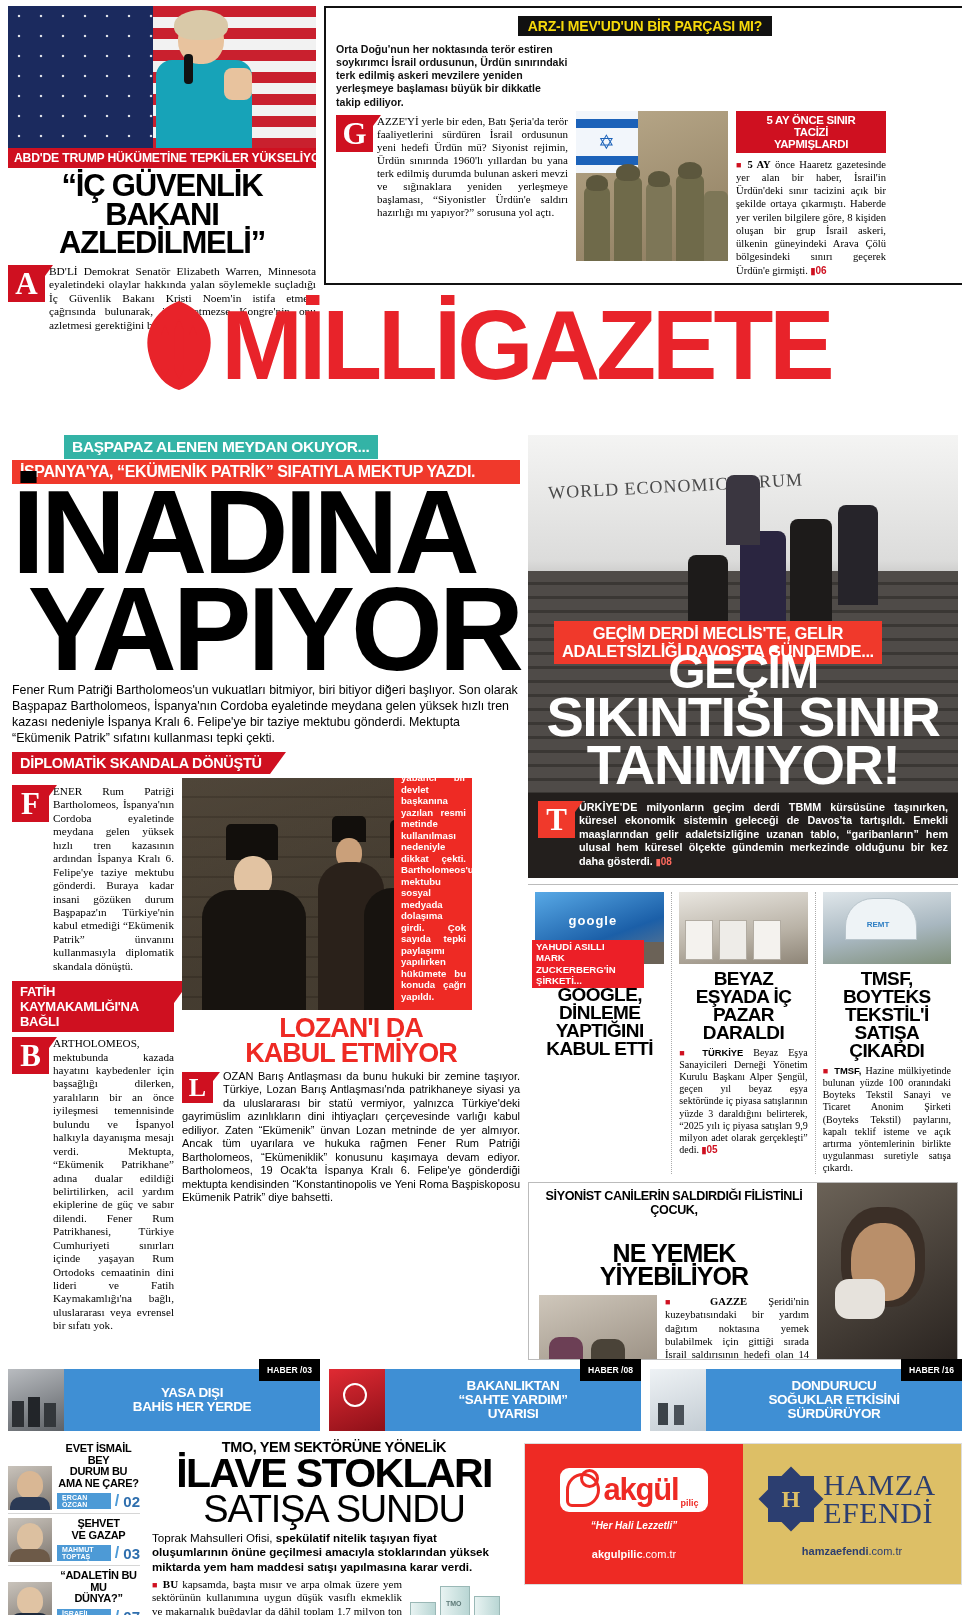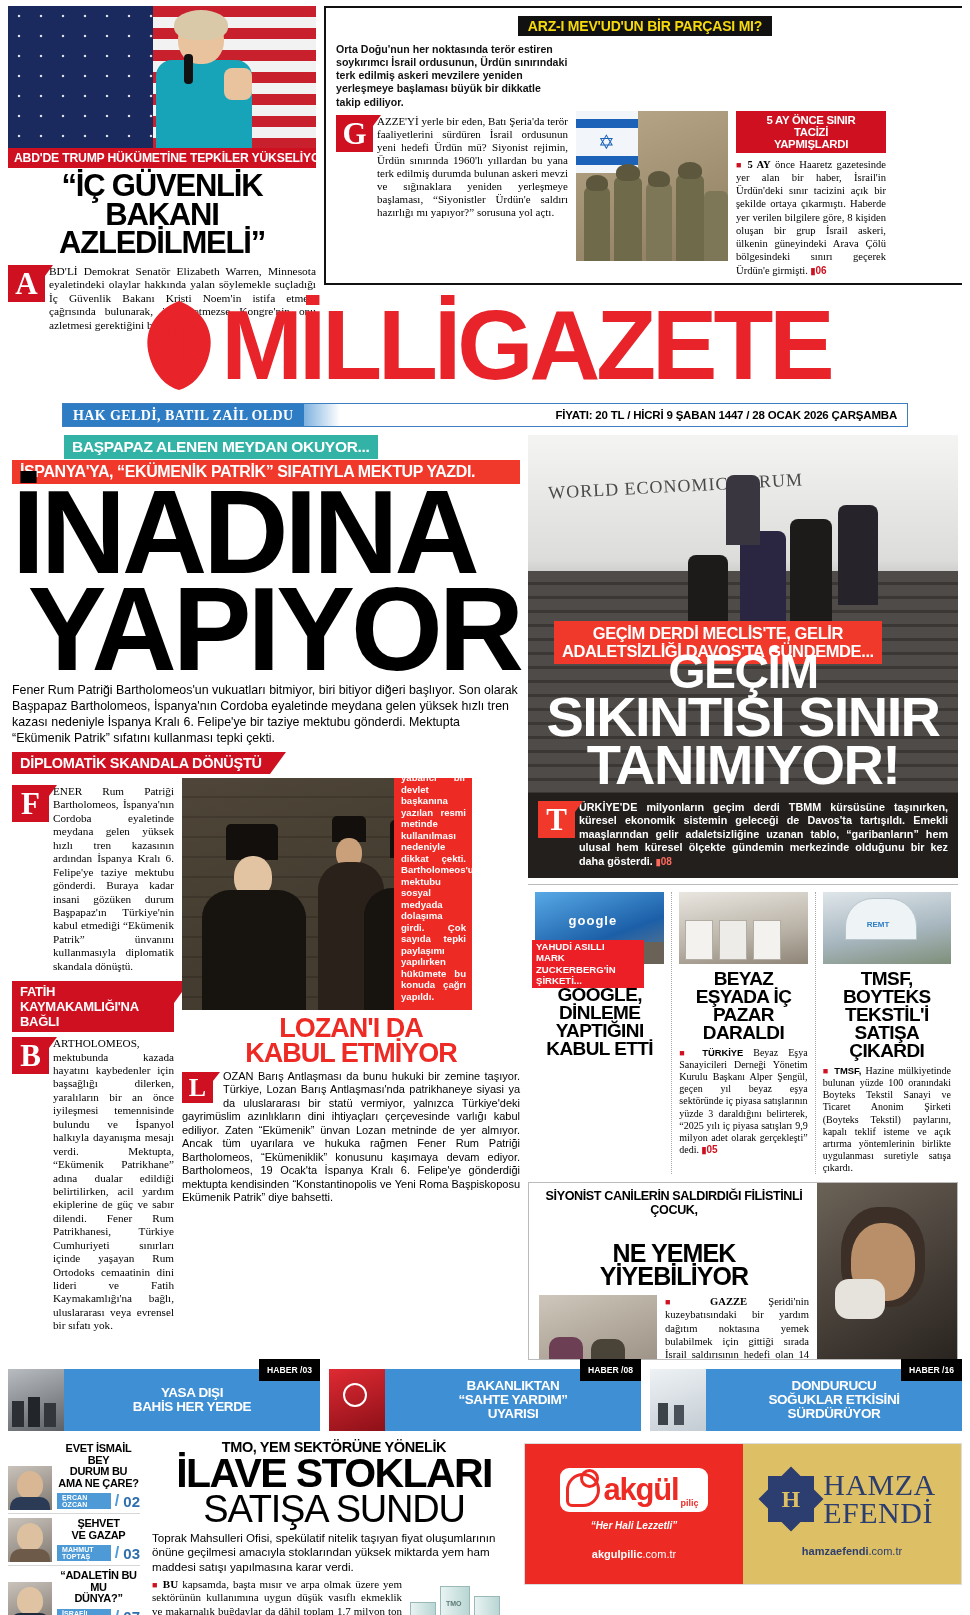--- a/index.html
+++ b/index.html
@@ -272,21 +272,21 @@
   .col-slash { color:#4d9ad6; font-weight:bold; }
   .col-no { color:#2f6fae; font-weight:900; font-size:15px; line-height:1; }
 
   .b-col2 { width:368px; padding-left:4px; }
   .tmo-kick { text-align:center; font-weight:bold; font-size:14.5px; letter-spacing:-0.4px; }
   .tmo-h1 { text-align:center; font-weight:900; font-size:41px; line-height:0.9;
      letter-spacing:-1.6px; }
   .tmo-h2 { text-align:center; font-weight:400; font-size:38px; line-height:0.92;
      letter-spacing:-1.2px; }
   .tmo-spot { font-size:11.6px; line-height:1.24; margin-top:4px; }
-  .tmo-spot b { font-weight:normal; }
+  .tmo-spot b { font-weight:bold; }
   .tmo-row { display:flex; gap:6px; margin-top:4px; }
   .tmo-body { flex:1; font-family:"Liberation Serif",serif; font-size:11px; line-height:1.22;
      text-align:justify; }
   .silo { width:108px; height:88px; position:relative; }
   .silo i { position:absolute; bottom:0; background:linear-gradient(90deg,#e8f3f2,#b9d6d4);
      border:1px solid #9ab8b6; display:block; }
 
   .b-col3 { width:438px; }
   .ads { display:flex; height:142px; margin-top:4px; border:1px solid #ddd; }
   .ad-akgul { flex:1; background:#ee2a24; color:#fff; display:flex; flex-direction:column;
@@ -389,26 +389,20 @@
           <path d="M40 2 C14 12 4 34 10 56 C15 76 28 88 40 91 C52 88 65 76 70 56 C76 34 66 12 40 2 Z
                    M40 12 C20 20 13 38 18 55 C22 71 31 81 40 84 C49 81 58 71 62 55 C67 38 60 20 40 12 Z" fill="#e8232a"></path>
           <path d="M26 26 l4 10 v34 l-4 8 -4 -8 v-34 z" fill="#e8232a"></path>
           <path d="M40 20 l4.5 11 v40 l-4.5 9 -4.5 -9 v-40 z" fill="#e8232a"></path>
           <path d="M54 26 l4 10 v34 l-4 8 -4 -8 v-34 z" fill="#e8232a"></path>
           <rect x="16" y="60" width="48" height="5" fill="#e8232a"></rect>
         </svg>
       </div>
       <div class="logo-title"><span>MİLLİ</span><span>GAZETE</span></div>
     </div>
-    <div class="mh-bar">
-      <div class="slogan">HAK GELDİ, BATIL ZAİL OLDU</div>
-      <div class="grad"></div>
-      <div class="spacer"></div>
-      <div class="priceinfo">FİYATI: 20 TL / HİCRİ 9 ŞABAN 1447 / 28 OCAK 2026 ÇARŞAMBA</div>
-    </div>
   </div>
 
   <div class="main">
 
     <div class="col-left">
       <span class="kick-teal">BAŞPAPAZ ALENEN MEYDAN OKUYOR...</span>
       <span class="kick-red">İSPANYA'YA, “EKÜMENİK PATRİK” SIFATIYLA MEKTUP YAZDI.</span>
       <div class="mega">
         <span class="l1">İNADINA</span>
         <span class="l2">YAPIYOR</span>

